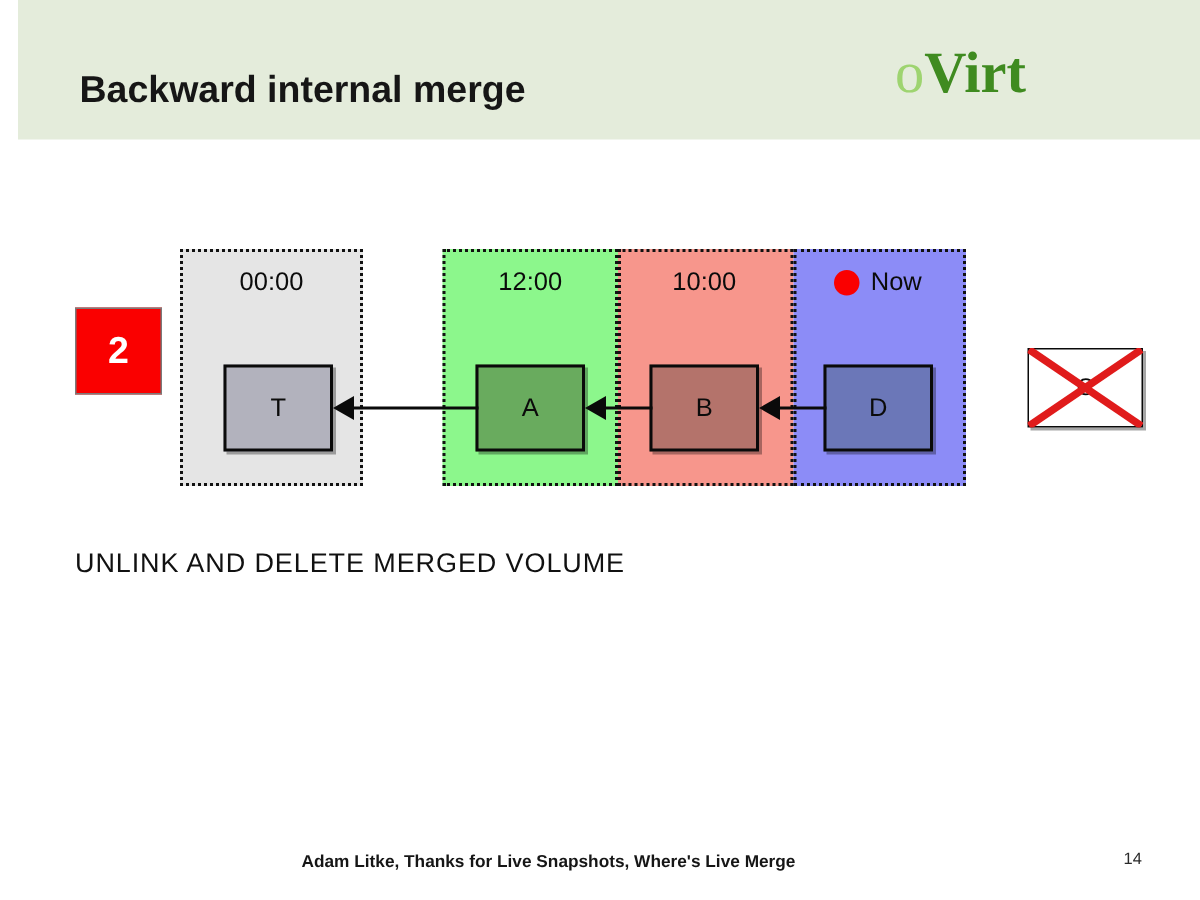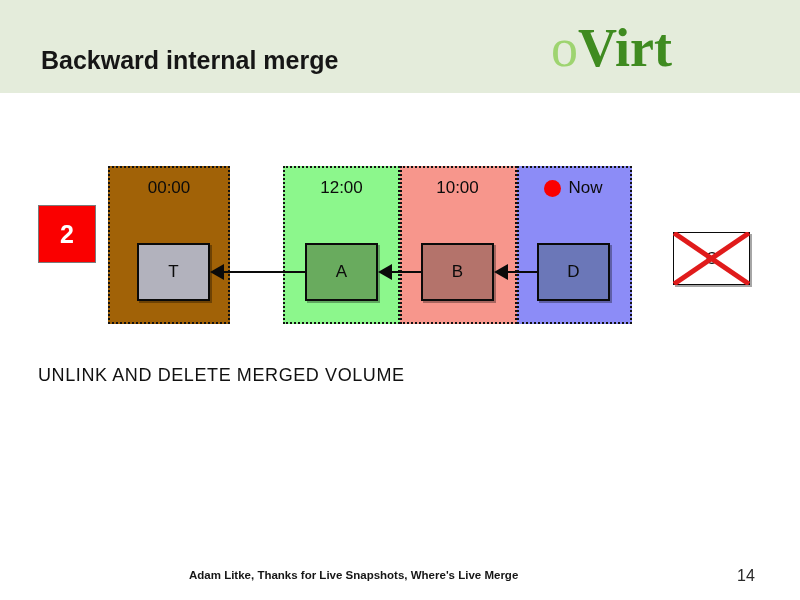--- a/index.html
+++ b/index.html
@@ -9,21 +9,21 @@
   body {
     width: 800px;
     height: 600px;
     background: #ffffff;
     font-family: "Liberation Sans", sans-serif;
     overflow: hidden;
     position: relative;
   }
   #slide {
     position: absolute;
-    left: 0; top: 0;
+    left: 12px; top: 0;
     width: 700px;
     height: 600px;
     background: #ffffff;
   }
 
   
   #header-band {
     position: absolute;
     left: 0; top: 0;
     width: 800px;
@@ -38,21 +38,21 @@
     font-weight: bold;
     color: #161616;
     letter-spacing: 0px;
     white-space: nowrap;
   }
   #brand-logo {
     position: absolute;
     right: 28px;
     top: 20px;
     font-family: "Liberation Serif", serif;
-    font-size: 54px;
+    font-size: 39px;
     line-height: 57px;
     font-weight: normal;
     white-space: nowrap;
   }
   #brand-logo .brand-o {
     color: #9ed470;
   }
   #brand-logo .brand-virt {
     color: #3f8b20;
     font-weight: bold;
@@ -90,21 +90,21 @@
     left: 0;
     width: 100%;
     text-align: center;
     font-size: 17px;
     color: #0b0b0b;
     display: flex;
     align-items: center;
     justify-content: center;
     gap: 7px;
   }
-  #col-t  { left: 108px; width: 122px; background: #a16207; }
+  #col-t  { left: 108px; width: 122px; background: #e5e5e5; }
   #col-a  { left: 283px; width: 117px; background: #8cf78c; }
   #col-b  { left: 400px; width: 117px; background: #f7968c; border-left: none; }
   #col-d  { left: 517px; width: 115px; background: #8c8cf7; border-left: none; }
   
   #sep-ab, #sep-bd {
     position: absolute;
     top: 166px;
     height: 158px;
     width: 0;
     border-left: 2px dotted #111111;
@@ -209,21 +209,21 @@
     top: 569px;
     font-size: 11.5px;
     font-weight: bold;
     color: #161616;
     white-space: nowrap;
   }
   #page-number {
     position: absolute;
     left: 737px;
     top: 567px;
-    font-size: 16px;
+    font-size: 11px;
     color: #2a2a2a;
   }
 </style>
 </head>
 <body>
 
 <div id="slide">
 
   <div id="header-band"></div>
 

